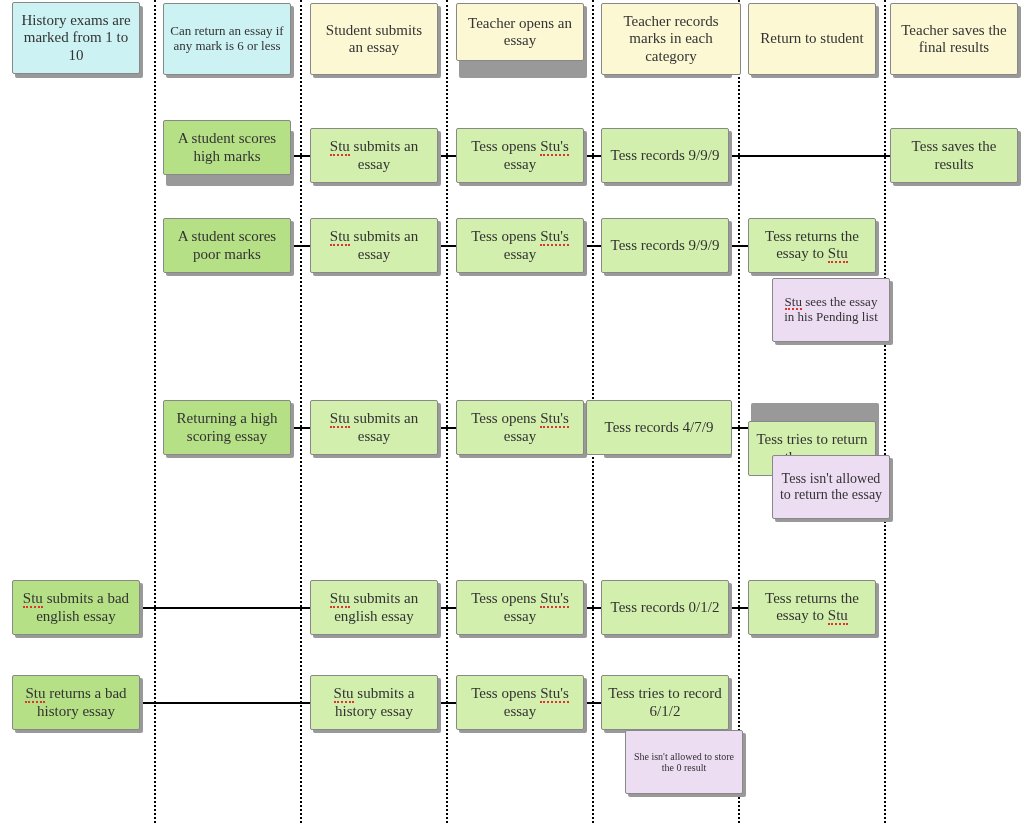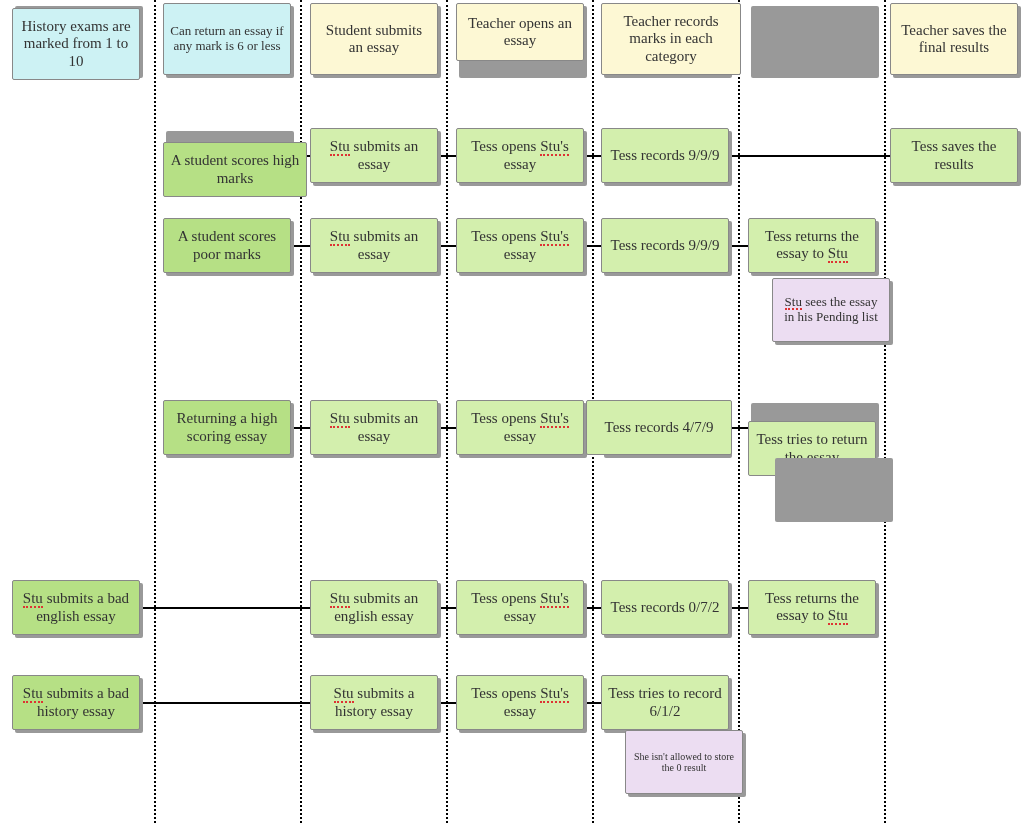--- a/index.html
+++ b/index.html
@@ -24,21 +24,21 @@
 <div class="board">
 
   <div class="sep" style="left:154px"></div>
   <div class="sep" style="left:300px"></div>
   <div class="sep" style="left:446px"></div>
   <div class="sep" style="left:592px"></div>
   <div class="sep" style="left:738px"></div>
   <div class="sep" style="left:884px"></div>
 
   <div class="shadow" style="left:15px;top:6px;width:128px;height:72px"></div>
-  <div class="card blue" style="left:12px;top:8px;width:128px;height:72px">
+  <div class="card blue" style="left:12px;top:2px;width:128px;height:72px">
       <span>History exams are marked from 1 to 10</span>
     </div>
 
   <div class="shadow" style="left:166px;top:6px;width:128px;height:72px"></div>
   <div class="card blue" style="left:163px;top:3px;width:128px;height:72px;font-size:13px">
       <span>Can return an essay if any mark is 6 or less</span>
     </div>
 
   <div class="shadow" style="left:313px;top:6px;width:128px;height:72px"></div>
   <div class="card cream" style="left:310px;top:3px;width:128px;height:72px">
@@ -49,33 +49,36 @@
   <div class="card cream" style="left:456px;top:3px;width:128px;height:58px">
       <span>Teacher opens an essay</span>
     </div>
 
   <div class="shadow" style="left:604px;top:6px;width:128px;height:72px"></div>
   <div class="card cream" style="left:601px;top:3px;width:140px;height:72px">
       <span>Teacher records marks in each category</span>
     </div>
 
   <div class="shadow" style="left:751px;top:6px;width:128px;height:72px"></div>
+  <div class="card cream" style="left:748px;top:3px;width:128px;height:72px">
+      <span>Return to student</span>
+    </div>
 
   <div class="shadow" style="left:893px;top:6px;width:128px;height:72px"></div>
   <div class="card cream" style="left:890px;top:3px;width:128px;height:72px">
       <span>Teacher saves the final results</span>
     </div>
 
   <div class="conn" style="left:291px;top:155px;width:19px"></div>
   <div class="conn" style="left:438px;top:155px;width:18px"></div>
   <div class="conn" style="left:584px;top:155px;width:17px"></div>
   <div class="conn" style="left:729px;top:155px;width:161px"></div>
 
   <div class="shadow" style="left:166px;top:131px;width:128px;height:55px"></div>
-  <div class="card greenD" style="left:163px;top:142px;width:144px;height:55px">
+  <div class="card greenD" style="left:163px;top:120px;width:128px;height:55px">
       <span>A student scores high marks</span>
     </div>
   <div class="shadow" style="left:313px;top:131px;width:128px;height:55px"></div>
   <div class="card green" style="left:310px;top:128px;width:128px;height:55px">
       <span><span class="underline">Stu</span><span> submits an essay</span></span>
     </div>
   <div class="shadow" style="left:459px;top:131px;width:128px;height:55px"></div>
   <div class="card green" style="left:456px;top:128px;width:128px;height:55px">
       <span><span>Tess opens </span><span class="underline">Stu's</span><span> essay</span></span>
     </div>
@@ -137,54 +140,57 @@
     </div>
   <div class="shadow" style="left:604px;top:403px;width:128px;height:55px"></div>
   <div class="card green" style="left:586px;top:400px;width:146px;height:55px">
       <span>Tess records 4/7/9</span>
     </div>
   <div class="shadow" style="left:751px;top:403px;width:128px;height:55px"></div>
   <div class="card green" style="left:748px;top:421px;width:128px;height:55px">
       <span>Tess tries to return the essay</span>
     </div>
   <div class="shadow" style="left:775px;top:458px;width:118px;height:64px"></div>
+  <div class="card lilac" style="left:772px;top:455px;width:118px;height:64px;font-size:14px">
+      <span>Tess isn't allowed to return the essay</span>
+    </div>
 
   <div class="conn" style="left:140px;top:607px;width:170px"></div>
   <div class="conn" style="left:438px;top:607px;width:18px"></div>
   <div class="conn" style="left:584px;top:607px;width:17px"></div>
   <div class="conn" style="left:729px;top:607px;width:19px"></div>
 
   <div class="shadow" style="left:15px;top:583px;width:128px;height:55px"></div>
   <div class="card greenD" style="left:12px;top:580px;width:128px;height:55px">
       <span><span class="underline">Stu</span><span> submits a bad english essay</span></span>
     </div>
   <div class="shadow" style="left:313px;top:583px;width:128px;height:55px"></div>
   <div class="card green" style="left:310px;top:580px;width:128px;height:55px">
       <span><span class="underline">Stu</span><span> submits  an english essay</span></span>
     </div>
   <div class="shadow" style="left:459px;top:583px;width:128px;height:55px"></div>
   <div class="card green" style="left:456px;top:580px;width:128px;height:55px">
       <span><span>Tess opens </span><span class="underline">Stu's</span><span> essay</span></span>
     </div>
   <div class="shadow" style="left:604px;top:583px;width:128px;height:55px"></div>
   <div class="card green" style="left:601px;top:580px;width:128px;height:55px">
-      <span>Tess records 0/7/2</span>
+      <span>Tess records 0/1/2</span>
     </div>
   <div class="shadow" style="left:751px;top:583px;width:128px;height:55px"></div>
   <div class="card green" style="left:748px;top:580px;width:128px;height:55px">
       <span><span>Tess returns the essay to </span><span class="underline">Stu</span></span>
     </div>
 
   <div class="conn" style="left:140px;top:702px;width:170px"></div>
   <div class="conn" style="left:438px;top:702px;width:18px"></div>
   <div class="conn" style="left:584px;top:702px;width:17px"></div>
 
   <div class="shadow" style="left:15px;top:678px;width:128px;height:55px"></div>
   <div class="card greenD" style="left:12px;top:675px;width:128px;height:55px">
-      <span><span class="underline">Stu</span><span> submits a bad history essay</span></span>
+      <span><span class="underline">Stu</span><span> returns a bad history essay</span></span>
     </div>
   <div class="shadow" style="left:313px;top:678px;width:128px;height:55px"></div>
   <div class="card green" style="left:310px;top:675px;width:128px;height:55px">
       <span><span class="underline">Stu</span><span> submits a history essay</span></span>
     </div>
   <div class="shadow" style="left:459px;top:678px;width:128px;height:55px"></div>
   <div class="card green" style="left:456px;top:675px;width:128px;height:55px">
       <span><span>Tess opens </span><span class="underline">Stu's</span><span> essay</span></span>
     </div>
   <div class="shadow" style="left:604px;top:678px;width:128px;height:55px"></div>

